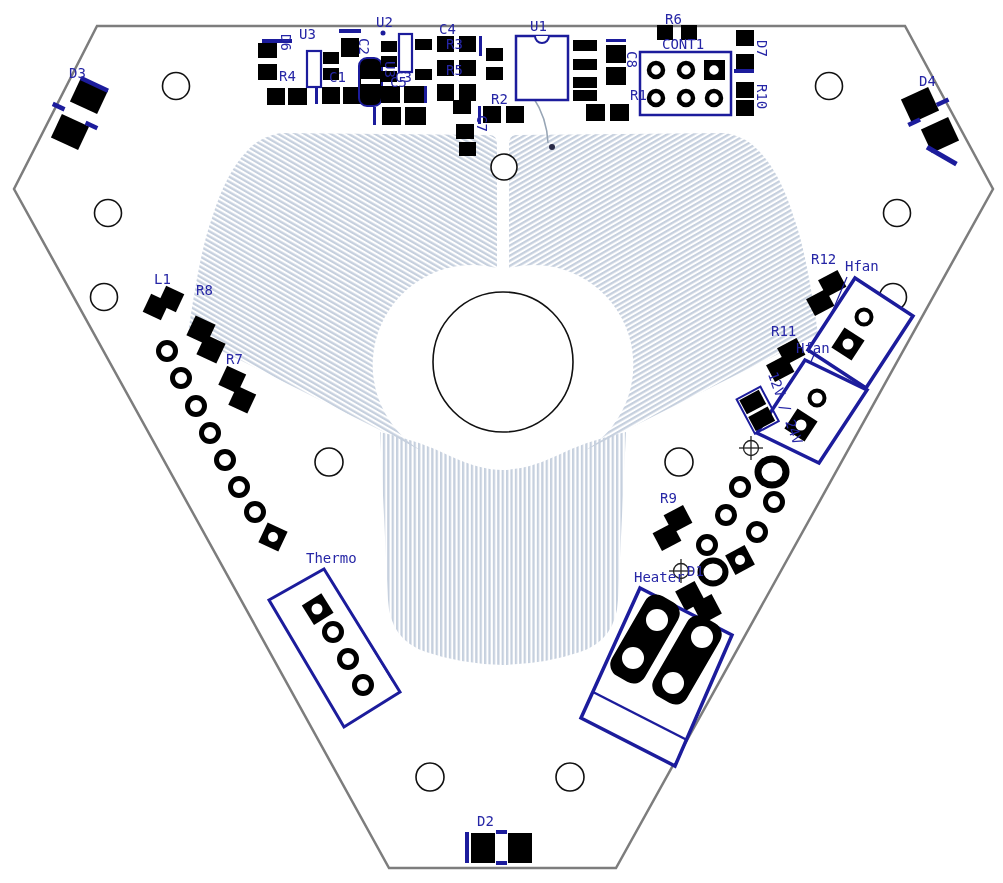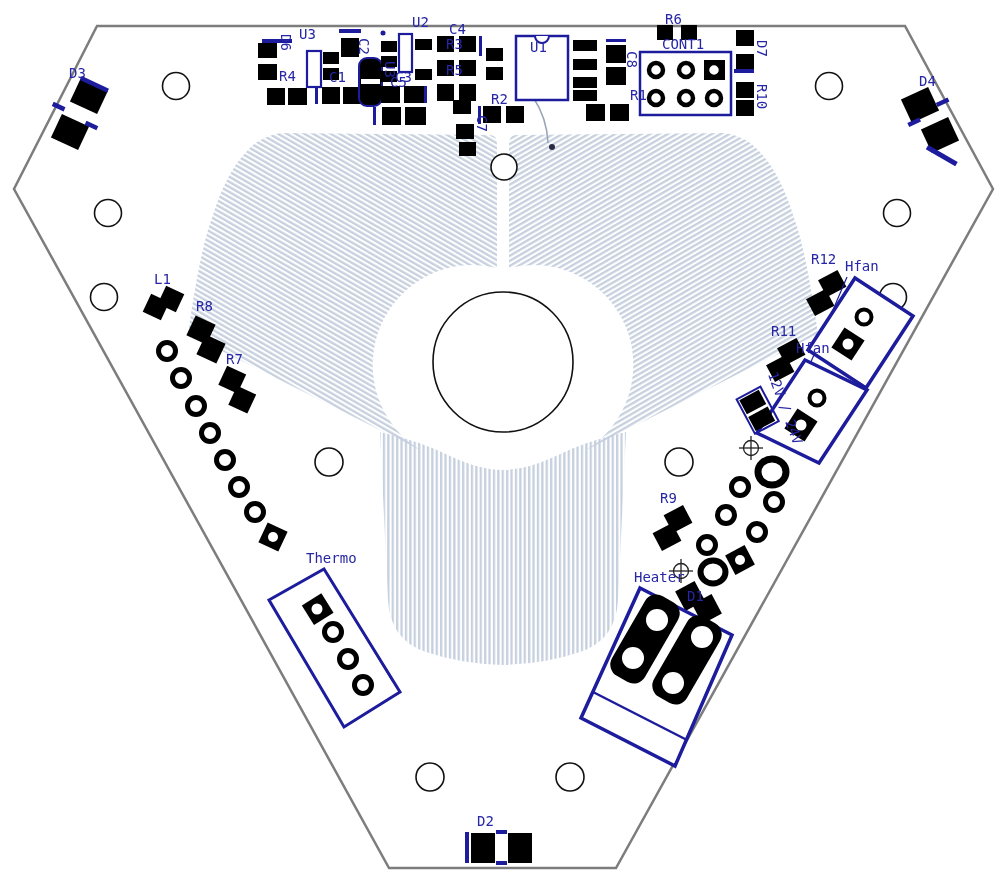--- a/index.html
+++ b/index.html
@@ -288,49 +288,49 @@
   <g>
     <rect x="471" y="833" width="24" height="30" fill="#000000"></rect>
     <rect x="508" y="833" width="24" height="30" fill="#000000"></rect>
     <rect x="465" y="832" width="4" height="31" fill="#1c1c9c"></rect>
     <rect x="496" y="830" width="11" height="4" fill="#1c1c9c"></rect>
     <rect x="496" y="861" width="11" height="4" fill="#1c1c9c"></rect>
   </g>
 </svg>
 
 <span class="lbl" style="left:299px;top:27px">U3</span>
-<span class="lbl" style="left:412px;top:15px">U2</span>
-<span class="lbl" style="left:449px;top:22px">C4</span>
-<span class="lbl" style="left:530px;top:40px">U1</span>
+<span class="lbl" style="left:376px;top:15px">U2</span>
+<span class="lbl" style="left:439px;top:22px">C4</span>
+<span class="lbl" style="left:530px;top:19px">U1</span>
 <span class="lbl" style="left:665px;top:12px">R6</span>
 <span class="lbl" style="left:662px;top:37px">CONT1</span>
 <span class="lbl v" style="left:769px;top:40px">D7</span>
 <span class="lbl" style="left:69px;top:66px">D3</span>
 <span class="lbl" style="left:919px;top:74px">D4</span>
 <span class="lbl v" style="left:293px;top:34px">D6</span>
 <span class="lbl" style="left:279px;top:69px">R4</span>
 <span class="lbl" style="left:329px;top:70px">C1</span>
 <span class="lbl v" style="left:371px;top:38px">C2</span>
 <span class="lbl v" style="left:397px;top:61px">U3</span>
 <span class="lbl" style="left:395px;top:70px">C3</span>
 <span class="lbl" style="left:390px;top:75px">C5</span>
 <span class="lbl" style="left:446px;top:37px">R3</span>
 <span class="lbl" style="left:446px;top:63px">R5</span>
 <span class="lbl" style="left:491px;top:92px">R2</span>
 <span class="lbl" style="left:630px;top:88px">R1</span>
 <span class="lbl v" style="left:639px;top:51px">C8</span>
 <span class="lbl v" style="left:769px;top:84px">R10</span>
 <span class="lbl v" style="left:489px;top:115px">C7</span>
 <span class="lbl" style="left:154px;top:272px">L1</span>
-<span class="lbl" style="left:196px;top:299px">R8</span>
+<span class="lbl" style="left:196px;top:283px">R8</span>
 <span class="lbl" style="left:226px;top:352px">R7</span>
 <span class="lbl" style="left:811px;top:252px">R12</span>
 <span class="lbl" style="left:845px;top:259px">Hfan</span>
 <span class="lbl" style="left:771px;top:324px">R11</span>
 <span class="lbl" style="left:796px;top:341px">Hfan</span>
 <span class="lbl sup" style="left:779px;top:370px">12V / 24V</span>
 <span class="lbl" style="left:660px;top:491px">R9</span>
 <span class="lbl" style="left:634px;top:570px">Heater</span>
-<span class="lbl" style="left:687px;top:589px">D1</span>
+<span class="lbl" style="left:687px;top:564px">D1</span>
 <span class="lbl" style="left:306px;top:551px">Thermo</span>
 <span class="lbl" style="left:477px;top:814px">D2</span>
 
 </div>
 
 </body></html>

